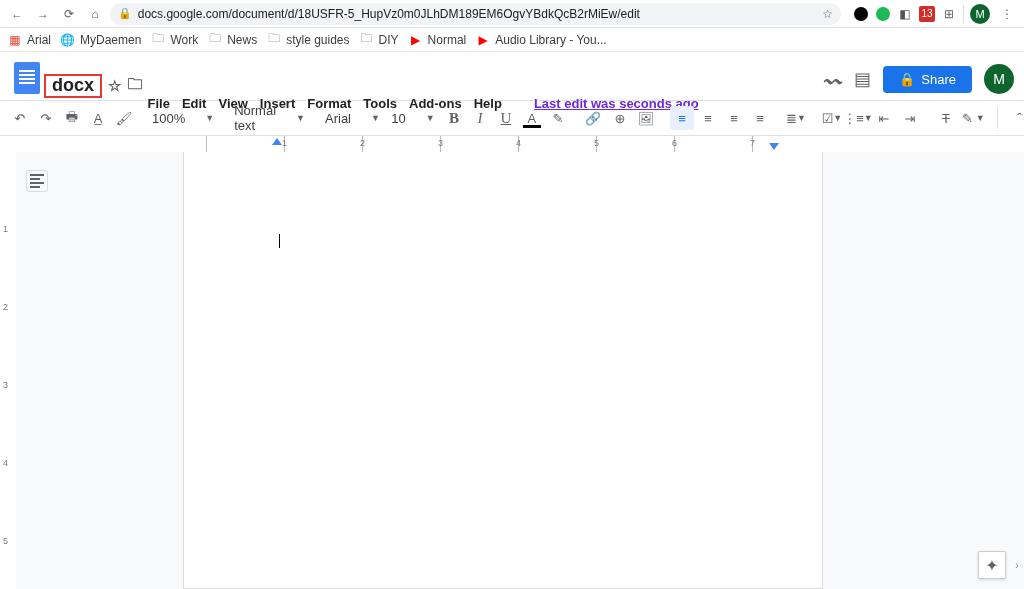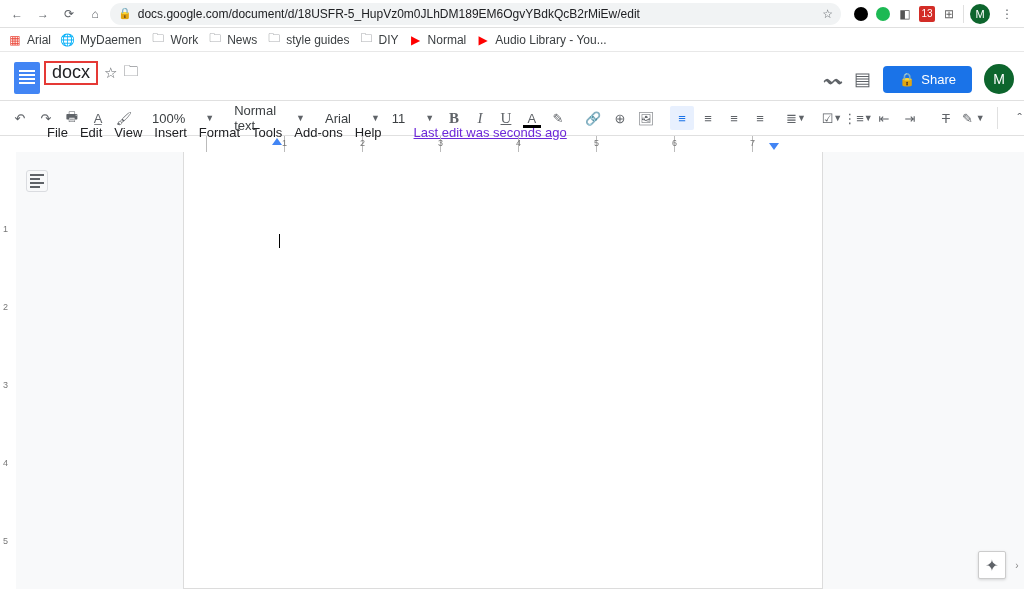--- a/index.html
+++ b/index.html
@@ -20,21 +20,21 @@
 .chrome-bookmarks { height: 24px; display: flex; align-items: center; gap: 10px; padding: 0 8px; border-bottom: 1px solid #e8e8e8; font-size: 12px; color: #3c4043; }
 .bk-item { display: flex; align-items: center; gap: 5px; }
 .bk-icon { width: 14px; height: 14px; display: flex; align-items: center; justify-content: center; }
 .folder-icon { color: #5f6368; }
 
 
 .gdocs-header { display: flex; align-items: flex-start; padding: 6px 10px 0 10px; height: 48px; }
 .gdocs-logo { width: 34px; height: 40px; display: flex; align-items: center; justify-content: center; }
 .doc-icon { width: 26px; height: 32px; background: #4285f4; border-radius: 2px; position: relative; }
 .doc-icon::before { content: ""; position: absolute; left: 5px; right: 5px; top: 8px; height: 2px; background: #fff; box-shadow: 0 4px 0 #fff, 0 8px 0 #fff, 0 12px 0 #fff; }
-.title-block { display: flex; flex-direction: column; gap: 2px; }
+.title-block { display: flex; flex-direction: row; gap: 2px; font-weight: bold; }
 .title-row { display: flex; align-items: center; gap: 6px; padding-top: 2px; }
 .doc-title { font-size: 18px; color: #202124; padding: 0 6px; border: 2px solid #e53935; height: 24px; display: flex; align-items: center; }
 .star-icon, .folder-move-icon { font-size: 15px; color: #5f6368; }
 .menu-row { display: flex; align-items: center; gap: 12px; font-size: 13px; color: #202124; padding-top: 3px; padding-left: 3px; margin-top: 35px; }
 .menu-item { cursor: default; }
 .last-edit { color: #6d28d9; text-decoration: underline; font-size: 13px; }
 
 .header-right { margin-left: auto; display: flex; align-items: center; gap: 12px; padding-top: 6px; }
 .hdr-icon { color: #5f6368; font-size: 18px; }
 .share-btn { background: #1a73e8; color: #fff; border: none; border-radius: 4px; padding: 6px 16px; font-size: 13px; font-weight: 500; display: flex; align-items: center; gap: 6px; }
@@ -193,21 +193,21 @@
       <span>Normal text</span>
       <span class="tb-caret">▼</span>
     </div>
   <div class="tb-sep"></div>
   <div class="tb-select" style="width:70px">
       <span>Arial</span>
       <span class="tb-caret">▼</span>
     </div>
   <div class="tb-sep"></div>
   <div class="tb-select" style="width:34px;justify-content:center">
-      <span>11</span>
+      <span>10</span>
       <span class="tb-caret">▼</span>
     </div>
   <div class="tb-sep"></div>
   <div class="tb-btn bold">B</div>
   <div class="tb-btn italic">I</div>
   <div class="tb-btn underline">U</div>
   <div class="tb-btn text-color">A</div>
   <div class="tb-btn">✎</div>
   <div class="tb-sep"></div>
   <div class="tb-btn">🔗</div>

